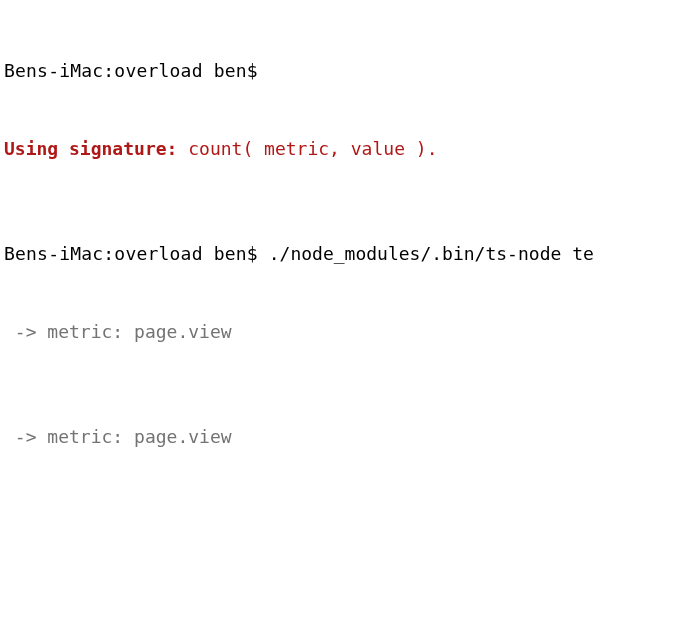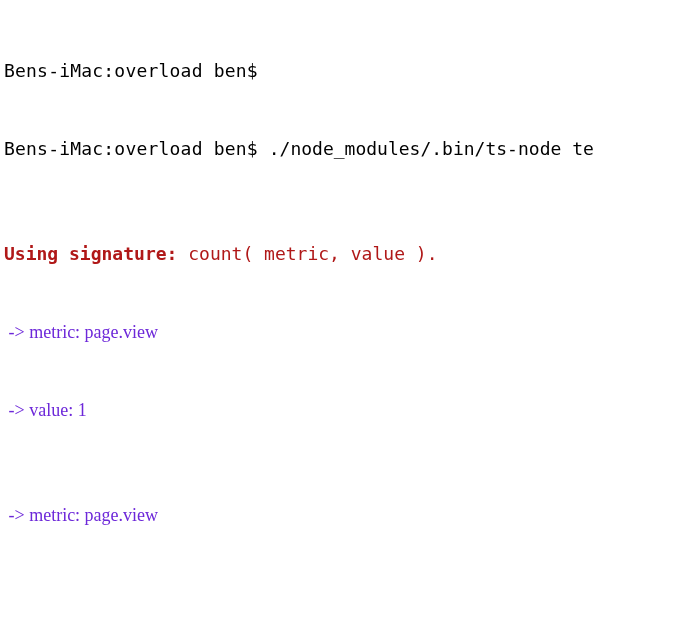--- a/index.html
+++ b/index.html
@@ -29,34 +29,32 @@
   }
   .sig-label {
     color: #b01818;
     font-weight: bold;
   }
   .sig-args {
     color: #b01818;
     font-weight: normal;
   }
   .detail {
-    color: #6d28d9;
-    font-family: Liberation Serif, serif;
+    color: #737373;
   }
 </style>
 </head>
 <body>
 
 <div class="terminal">
   <span class="line"><span class="prompt-host">Bens-iMac:overload ben$</span></span>
+  <span class="line"><span class="sig-label">Using signature:</span><span class="sig-args"> count( metric, value ).</span></span>
+
   <span class="line"><span class="prompt-host">Bens-iMac:overload ben$</span><span class="cmd"> </span><span class="cmd">./node_modules/.bin/ts-node te</span></span>
-
-  <span class="line"><span class="sig-label">Using signature:</span><span class="sig-args"> count( metric, value ).</span></span>
   <span class="line detail"> -&gt; metric: page.view</span>
-  <span class="line detail"> -&gt; value: 1</span>
 
   <span class="line detail"> -&gt; metric: page.view</span>
   
   
 
   
   
   
   
 

